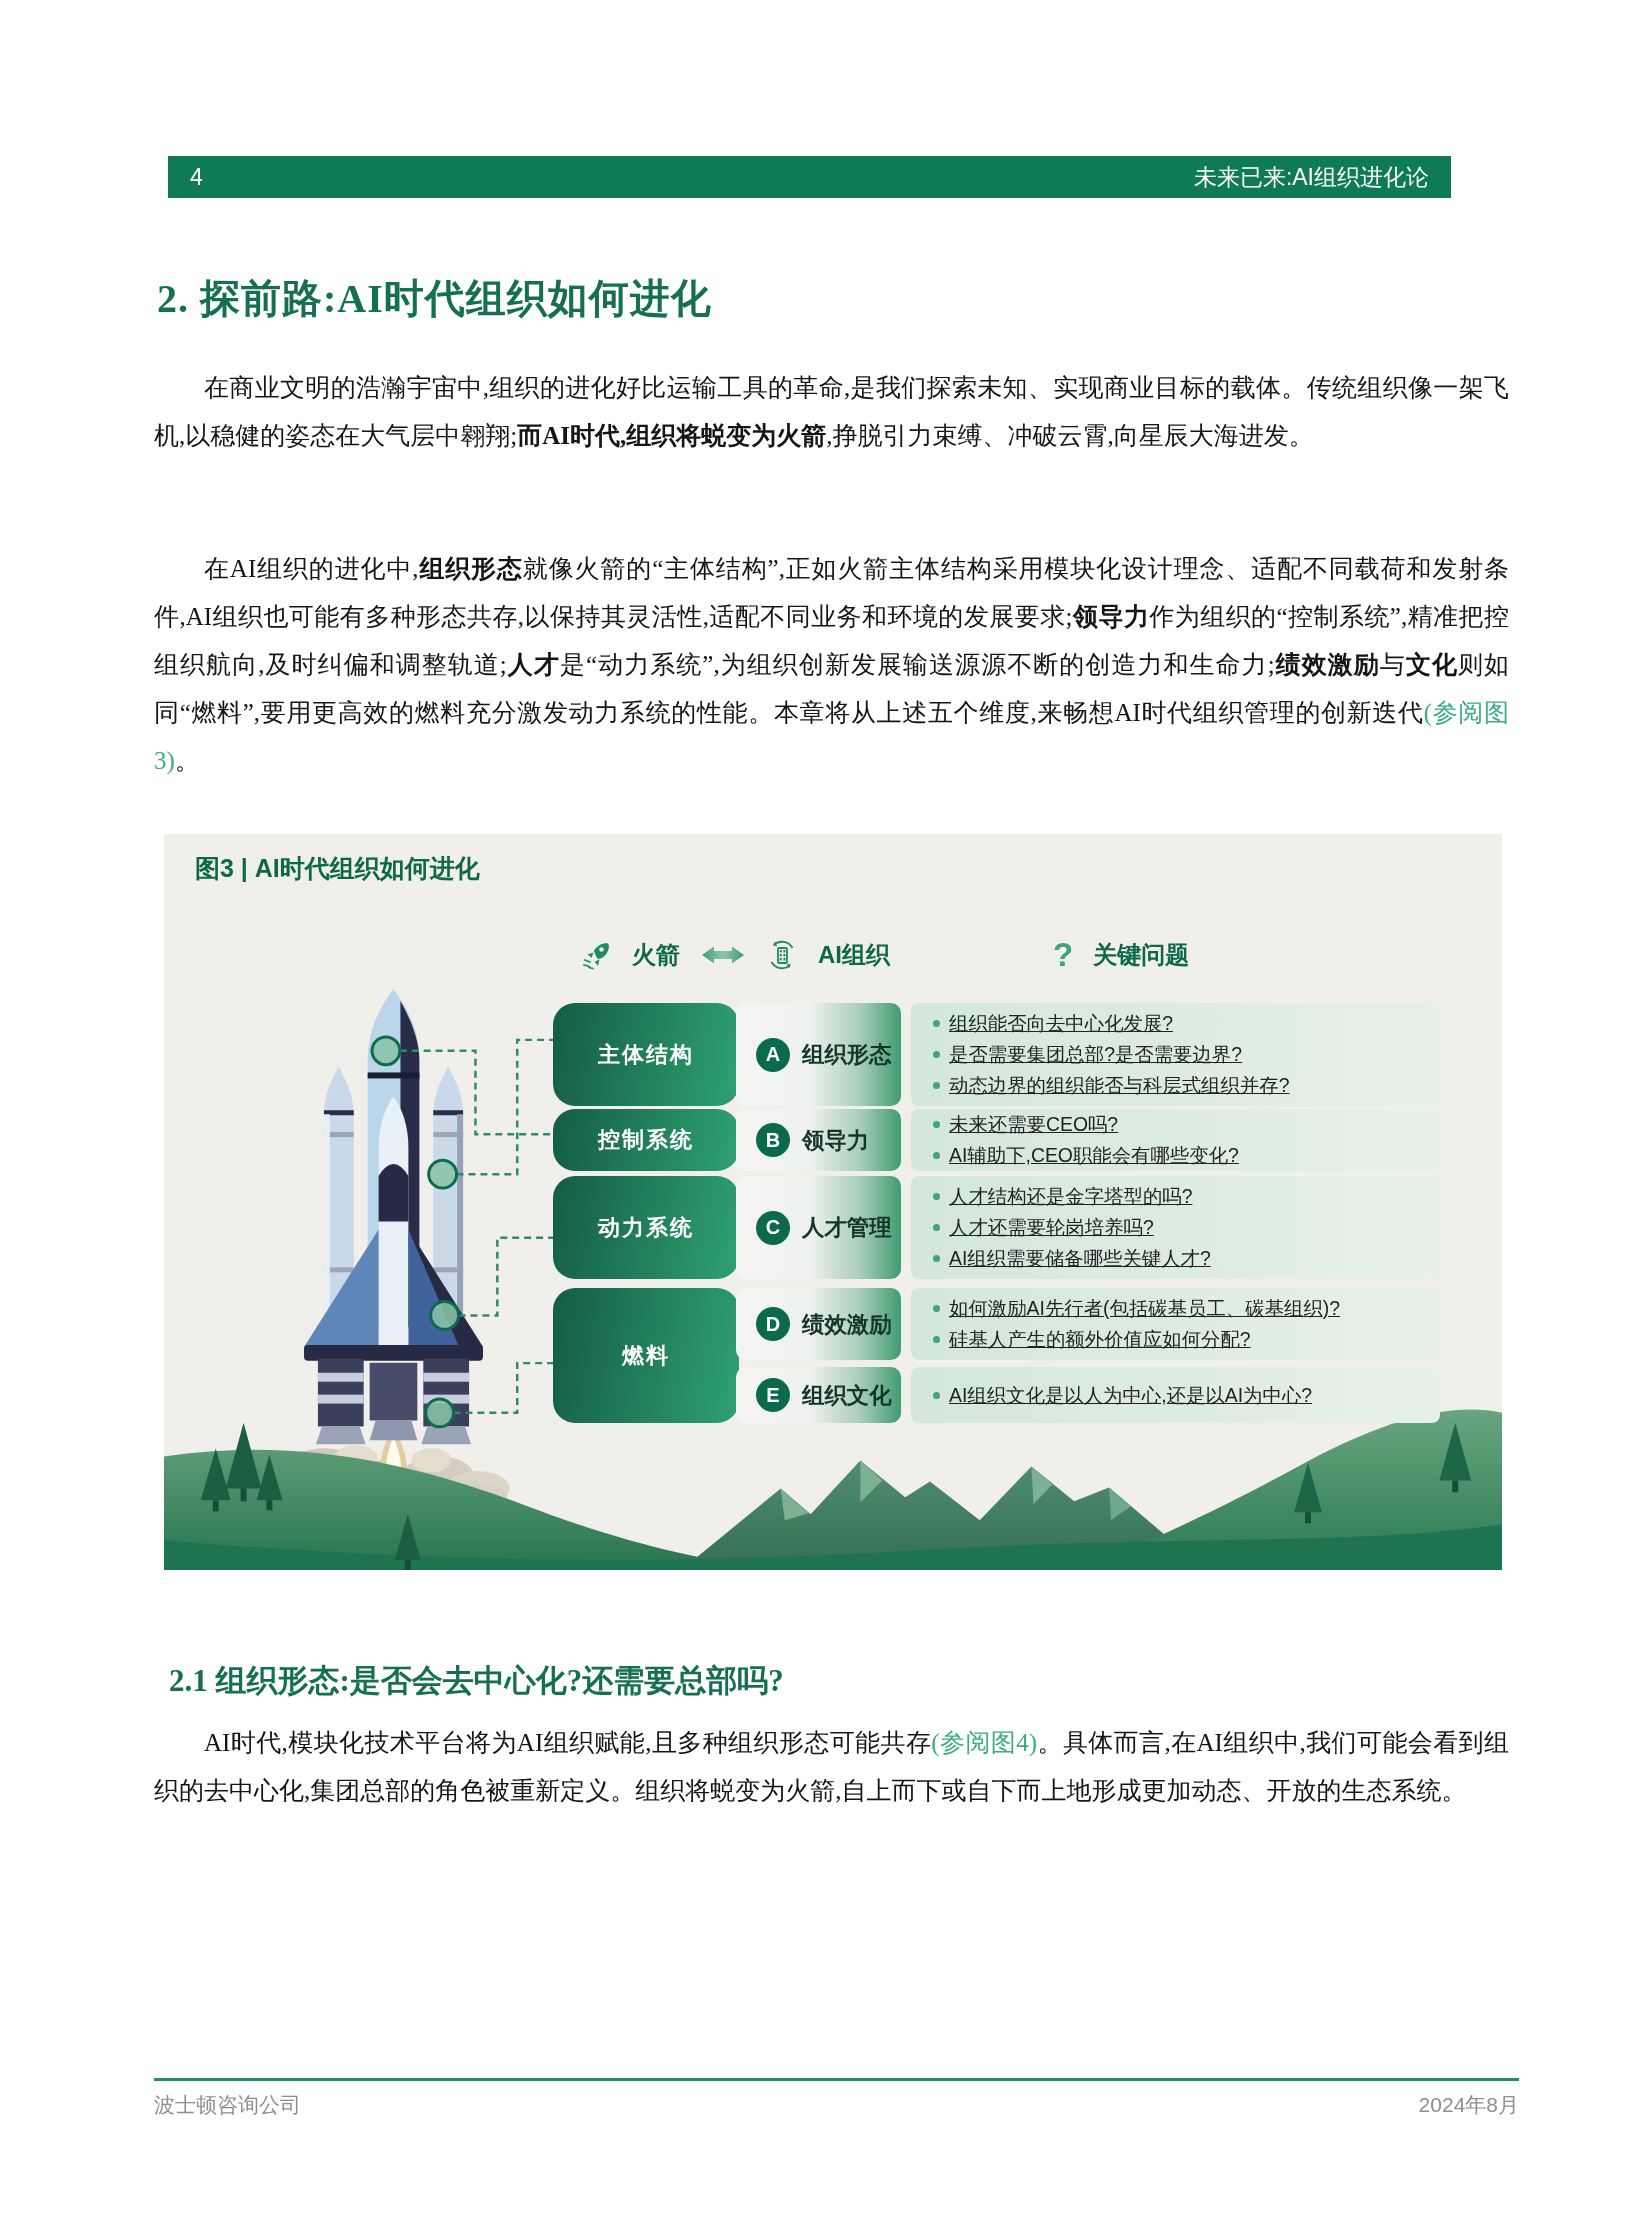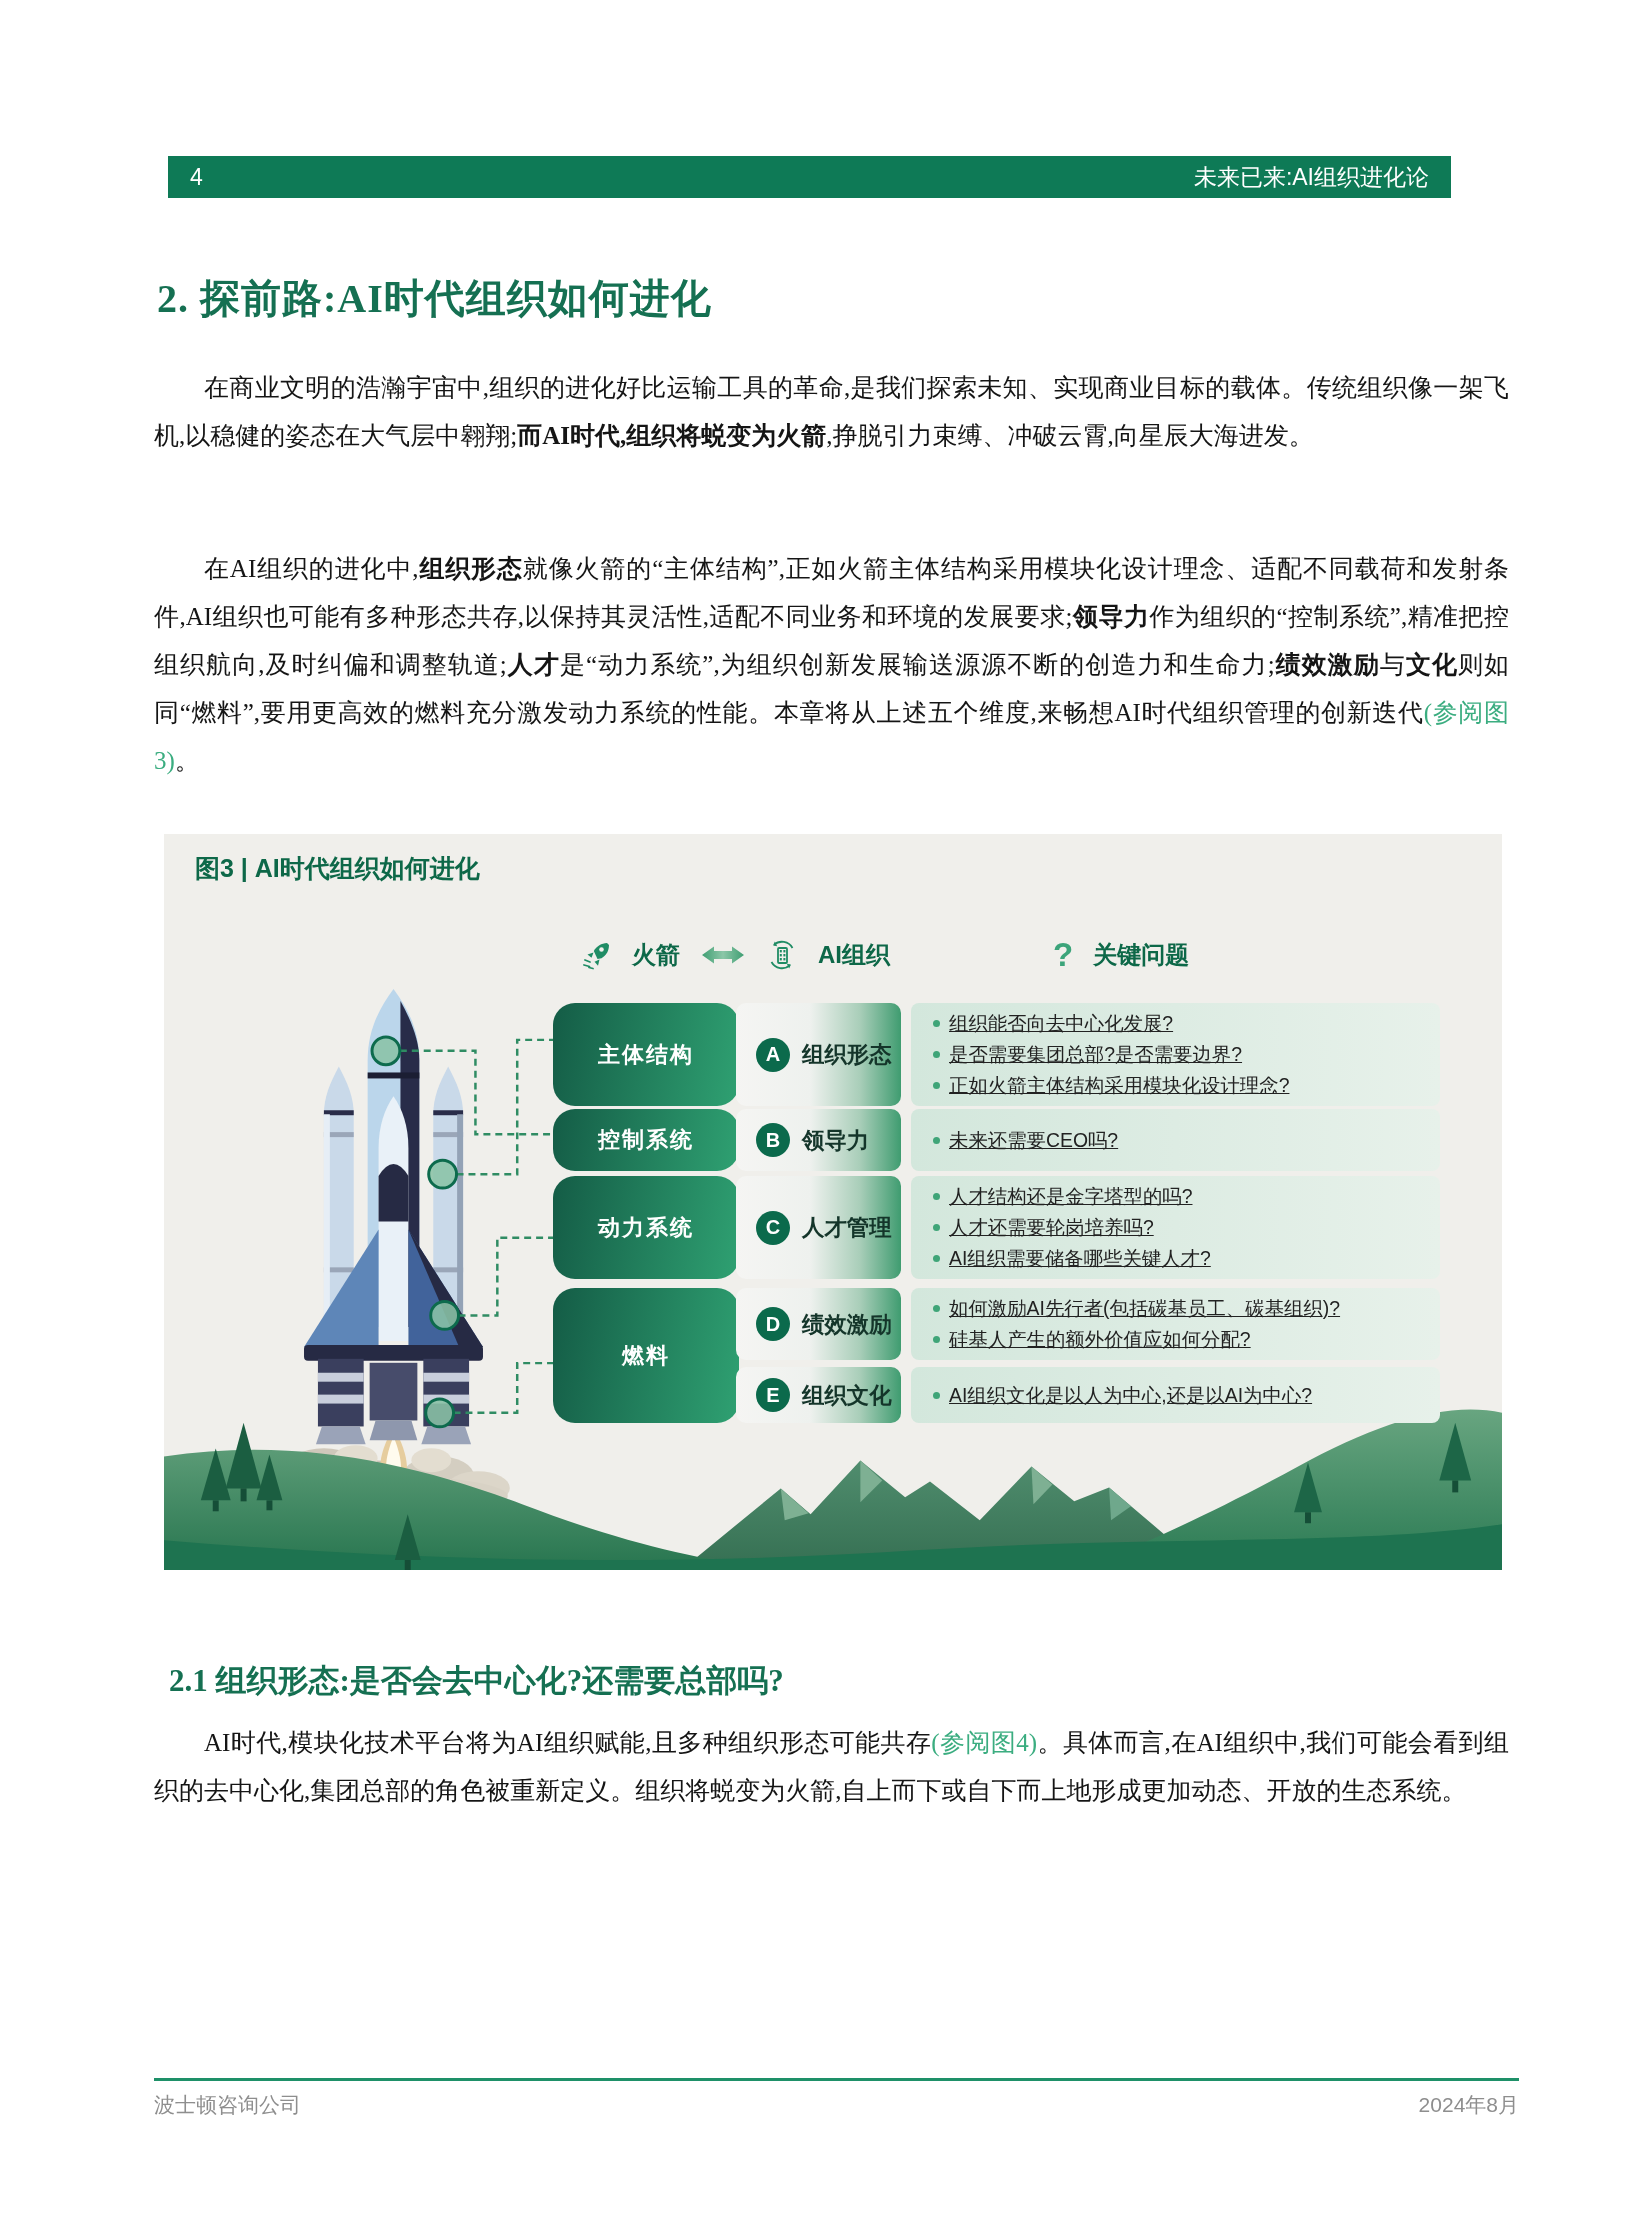--- a/index.html
+++ b/index.html
@@ -269,27 +269,31 @@
         <div class="q">
           <span class="dot"></span>
           <span>组织能否向去中心化发展?</span>
         </div>
         <div class="q">
           <span class="dot"></span>
           <span>是否需要集团总部?是否需要边界?</span>
         </div>
         <div class="q">
           <span class="dot"></span>
-          <span>正如火箭主体结构采用模块化设计理念?</span>
+          <span>动态边界的组织能否与科层式组织并存?</span>
         </div>
       </div>
     <div class="qbox rowB">
         <div class="q">
           <span class="dot"></span>
           <span>未来还需要CEO吗?</span>
+        </div>
+        <div class="q">
+          <span class="dot"></span>
+          <span>AI辅助下,CEO职能会有哪些变化?</span>
         </div>
       </div>
     <div class="qbox rowC">
         <div class="q">
           <span class="dot"></span>
           <span>人才结构还是金字塔型的吗?</span>
         </div>
         <div class="q">
           <span class="dot"></span>
           <span>人才还需要轮岗培养吗?</span>

